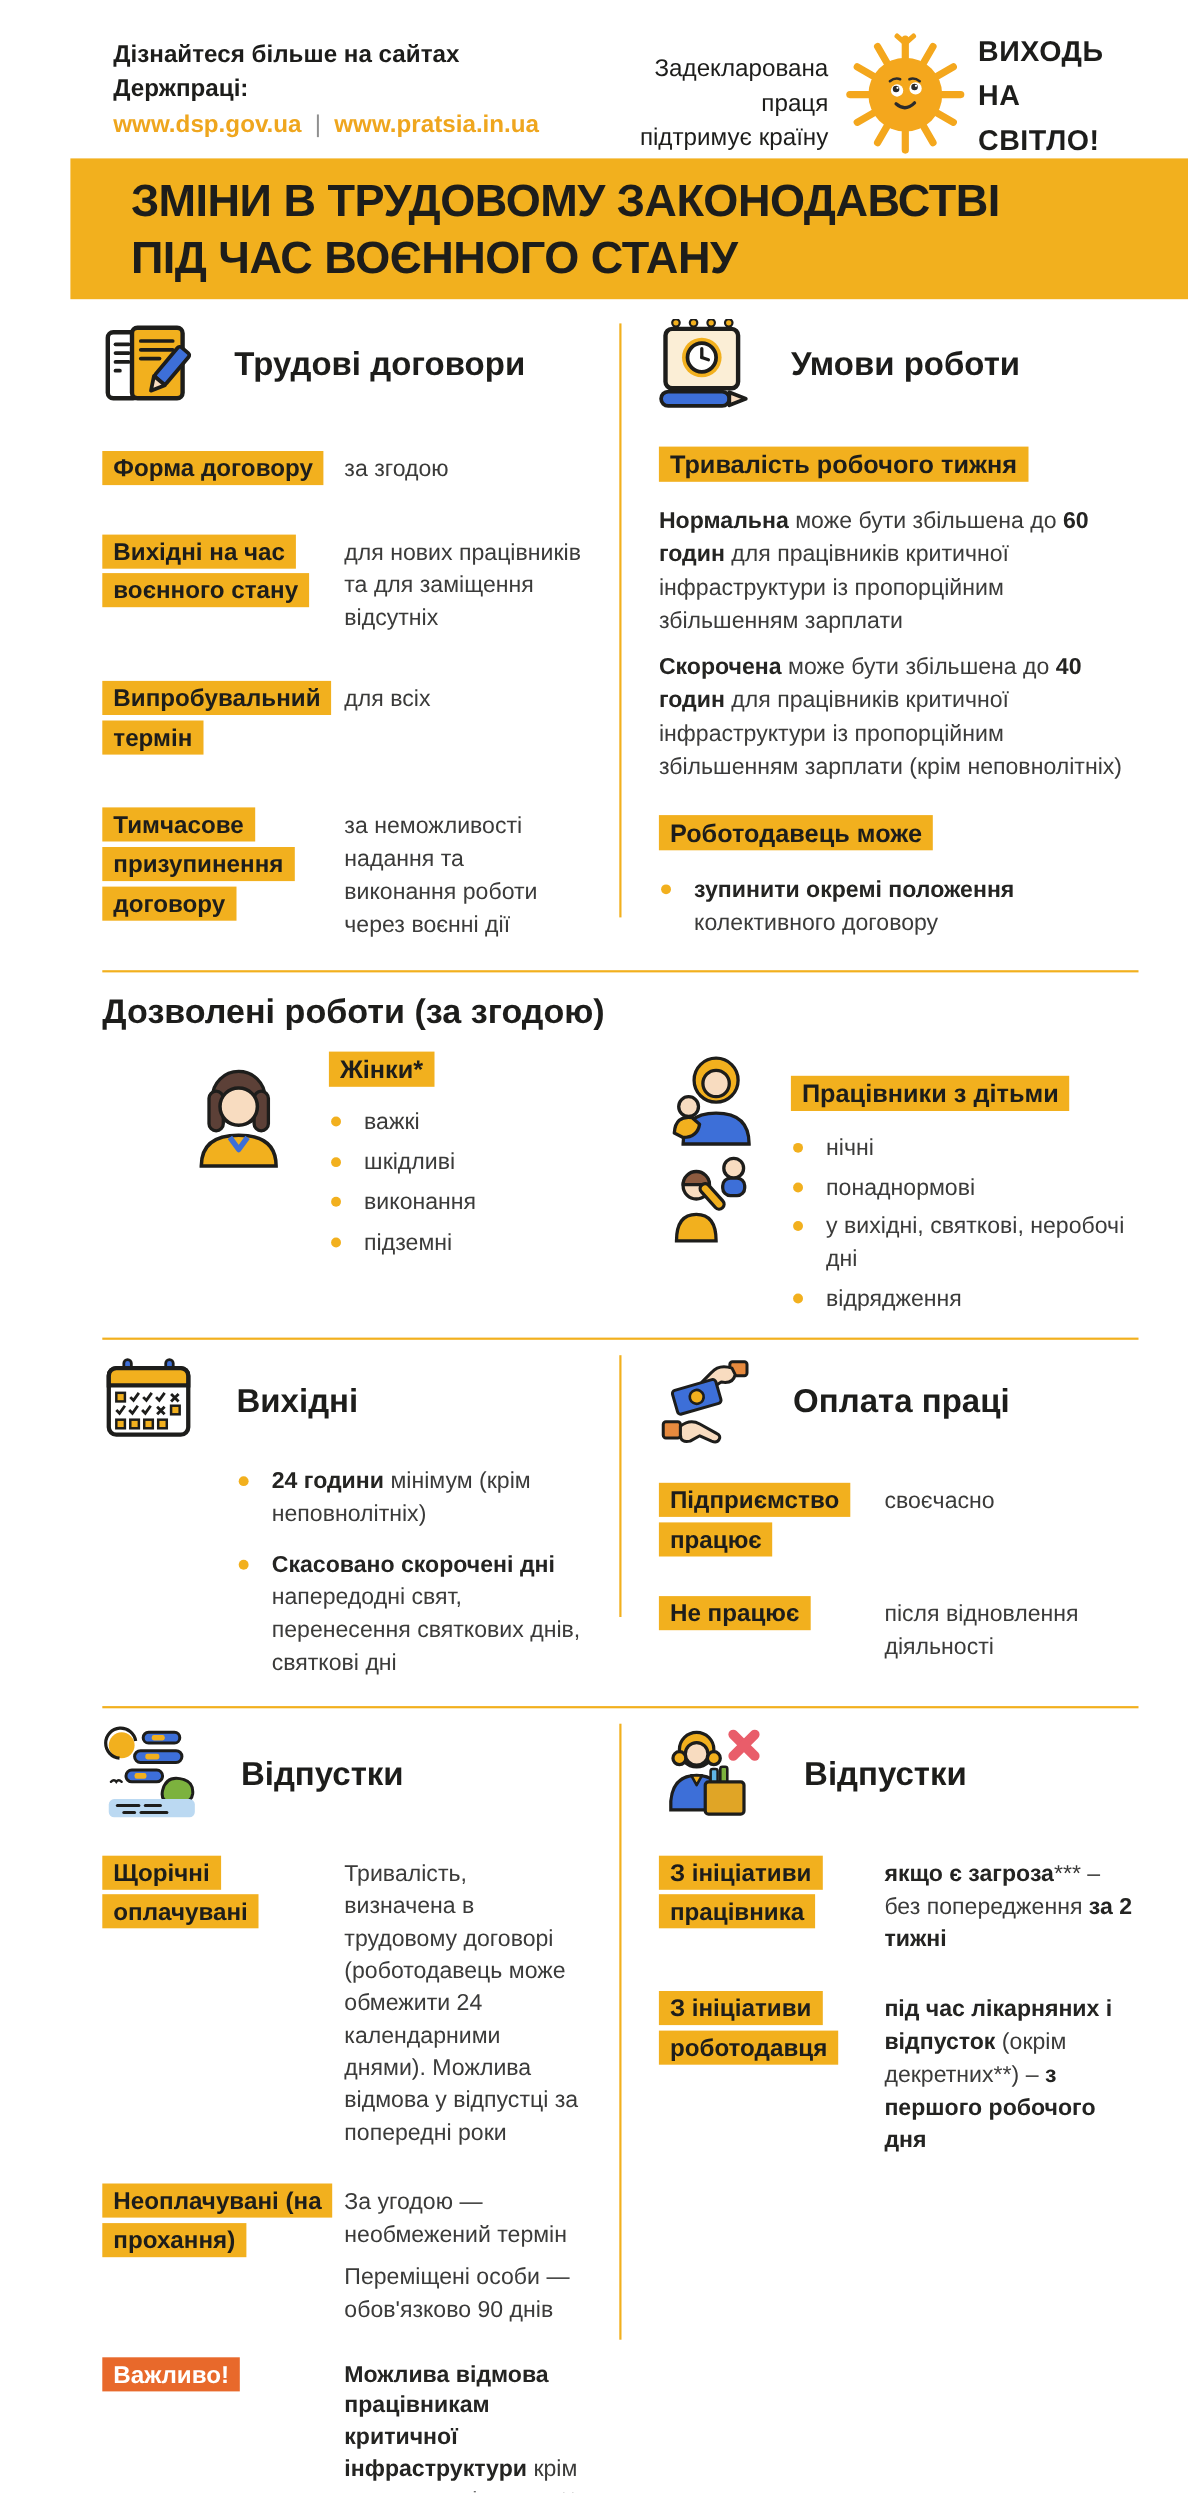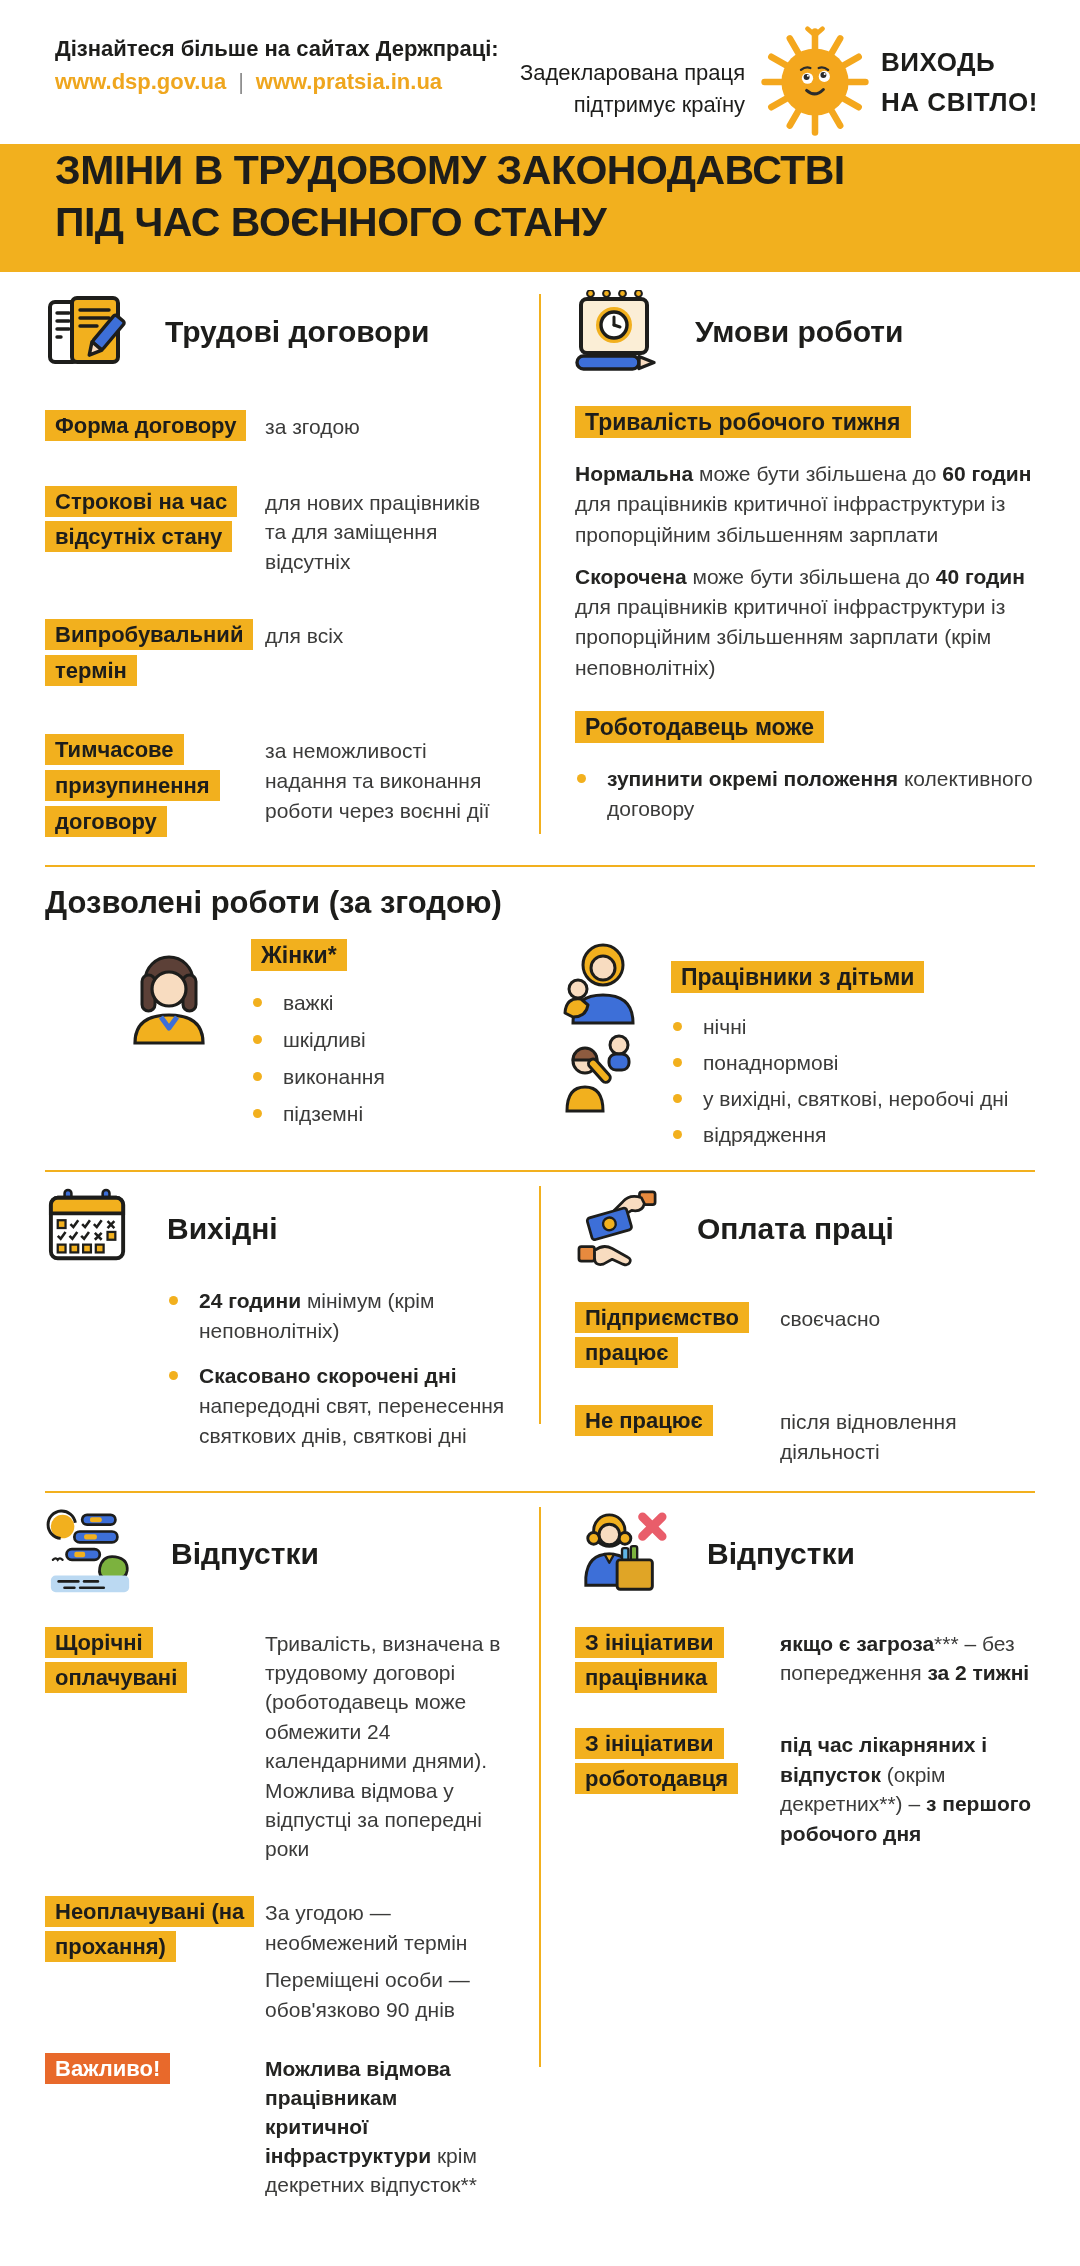--- a/index.html
+++ b/index.html
@@ -8,36 +8,36 @@
     --dark:#1D1D1B;
     --body:#3B3B3A;
     --blue:#3D6FD8;
     --skin:#F8DCC0;
     --src-bg:#E2EFF8;
     --link:#EFA61E;
   }
   *{margin:0;padding:0;box-sizing:border-box;}
   html,body{background:#fff;}
   body{font-family:"Liberation Sans","DejaVu Sans",sans-serif;color:var(--dark);}
-  .page{width:1080px;height:2266px;margin:0 auto;background:#fff;overflow:hidden;position:relative;}
+  .page{width:1080px;height:2266px;margin:0 auto;background:#fff;overflow:hidden;position:relative;padding-left:48px;}
 
   
   .top{display:flex;justify-content:space-between;align-items:flex-start;padding:26px 42px 0 55px;height:144px;}
   .top-left{padding-top:8px;}
   .find-more{font-size:22px;font-weight:700;color:var(--dark);line-height:1.4;}
   .links{font-size:22px;font-weight:700;margin-top:4px;display:flex;gap:12px;align-items:center;}
   .links a{color:var(--link);text-decoration:none;}
   .links .sep{color:#8f8f8f;font-weight:400;}
   .top-right{display:flex;align-items:center;gap:14px;}
   .declared{font-size:22px;font-weight:400;text-align:right;line-height:1.45;padding-top:14px;}
   .logo-wrap{display:flex;align-items:center;gap:10px;}
   .logo-text{font-size:26px;font-weight:800;line-height:1.55;letter-spacing:.5px;}
 
   
-  .banner{height:128px;background:var(--yellow);display:flex;flex-direction:column;padding-left:55px;margin-top:0;}
+  .banner{height:128px;background:var(--yellow);display:flex;flex-direction:column;justify-content:center;padding-left:55px;margin-top:0;margin-left:16px;}
   .banner div{font-size:41px;font-weight:800;color:var(--dark);line-height:1.27;letter-spacing:-.5px;}
 
   
   main{padding:0 45px;position:relative;}
   .cols{position:relative;display:grid;grid-template-columns:1fr 1fr;column-gap:70px;}
   .vdiv{position:absolute;left:calc(50% - 1px);width:2px;background:var(--yellow);}
   .hdiv{height:2px;background:var(--yellow);}
   .sec-head{display:flex;align-items:center;gap:36px;}
   .sec-title{font-size:30px;font-weight:800;color:var(--dark);}
   .icon{flex:none;display:block;}
@@ -148,21 +148,21 @@
             </g>
           </svg>
           <div class="sec-title">Трудові договори</div>
         </div>
 
         <div class="lv" style="margin-top:34px;">
           <div class="lab"><span class="hl">Форма договору</span></div>
           <div class="val">за згодою</div>
         </div>
         <div class="lv" style="margin-top:40px;">
-          <div class="lab"><span class="hl">Строкові на час відсутніх стану</span></div>
+          <div class="lab"><span class="hl">Вихідні на час воєнного стану</span></div>
           <div class="val">для нових працівників та для заміщення відсутніх</div>
         </div>
         <div class="lv" style="margin-top:40px;">
           <div class="lab"><span class="hl">Випробувальний термін</span></div>
           <div class="val">для всіх</div>
         </div>
         <div class="lv" style="margin-top:44px;">
           <div class="lab"><span class="hl">Тимчасове призупинення договору</span></div>
           <div class="val">за неможливості надання та виконання роботи через воєнні дії</div>
         </div>

